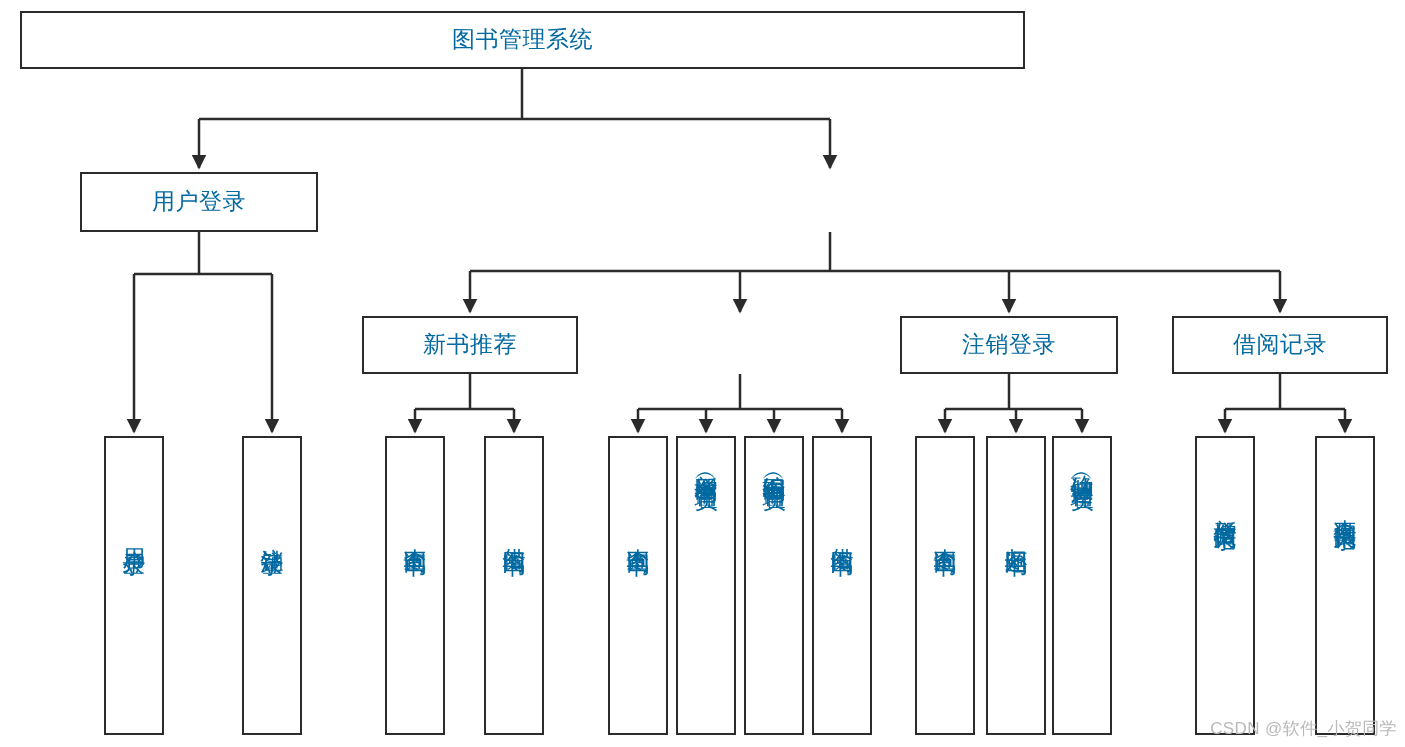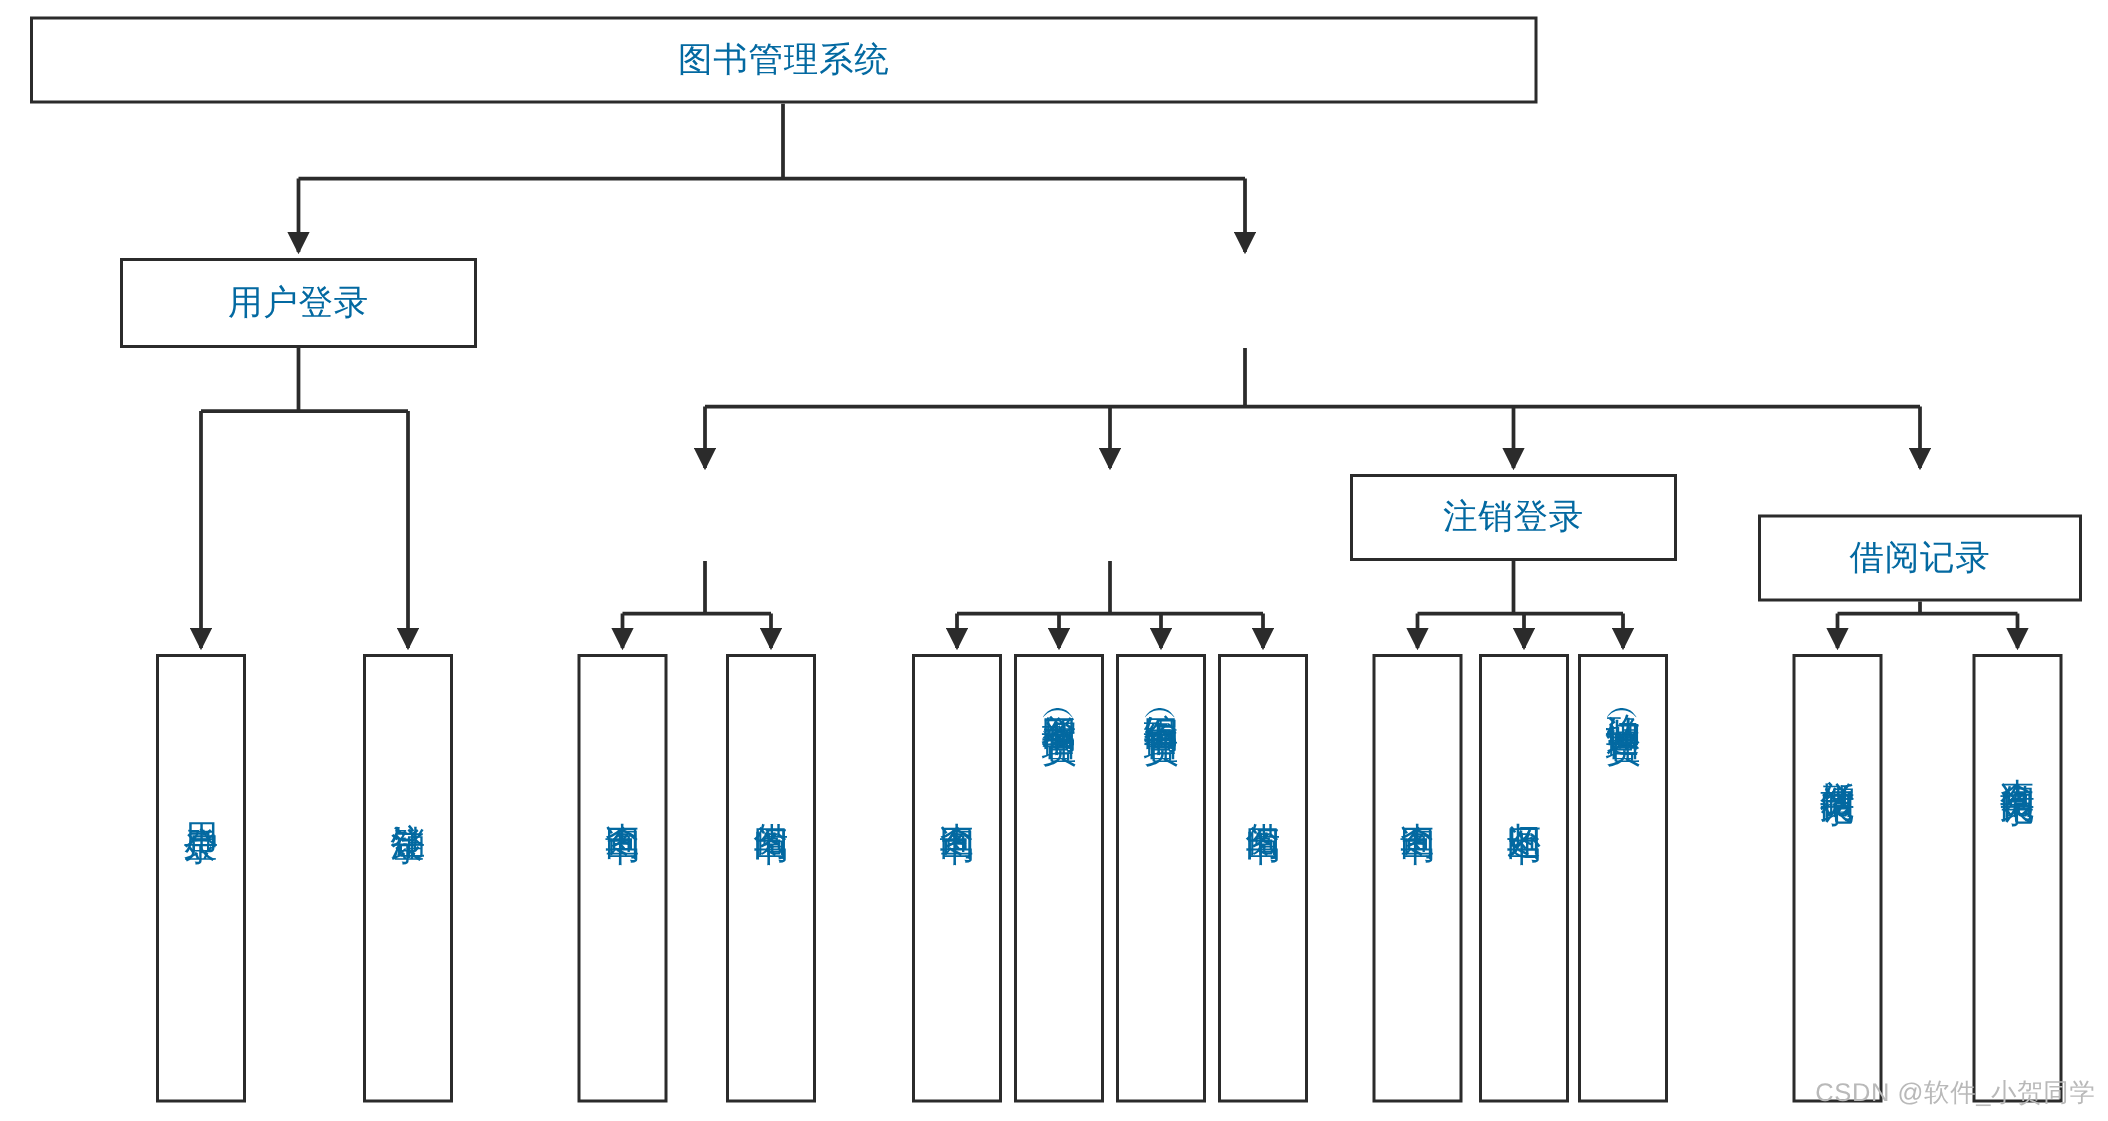--- a/index.html
+++ b/index.html
@@ -127,24 +127,27 @@
   </svg>
 
   <div class="node" id="node-root" style="left: 20px; top: 11px; width: 1005px; height: 58px;">
     <span class="label">图书管理系统</span>
   </div>
 
   <div class="node" id="node-l2-0" style="left: 80px; top: 172px; width: 238px; height: 60px;">
     <span class="label">用户登录</span>
   </div>
 
+  <div class="node" id="node-l3-0" style="left: 362px; top: 316px; width: 216px; height: 58px;">
+    <span class="label">新书推荐</span>
+  </div>
   <div class="node" id="node-l3-2" style="left: 900px; top: 316px; width: 218px; height: 58px;">
     <span class="label">注销登录</span>
   </div>
-  <div class="node" id="node-l3-3" style="left: 1172px; top: 316px; width: 216px; height: 58px; margin-top: 27px;">
+  <div class="node" id="node-l3-3" style="left: 1172px; top: 316px; width: 216px; height: 58px;">
     <span class="label">借阅记录</span>
   </div>
 
   <div class="node vertical" id="node-leaf-0" style="left: 104px; top: 436px; width: 60px; height: 299px; padding-top: 91.5px;">
     <span class="label">用户登录</span>
   </div>
   <div class="node vertical" id="node-leaf-1" style="left: 242px; top: 436px; width: 60px; height: 299px; padding-top: 91.5px;">
     <span class="label">注销登录</span>
   </div>
   <div class="node vertical" id="node-leaf-2" style="left: 385px; top: 436px; width: 60px; height: 299px; padding-top: 91.5px;">

